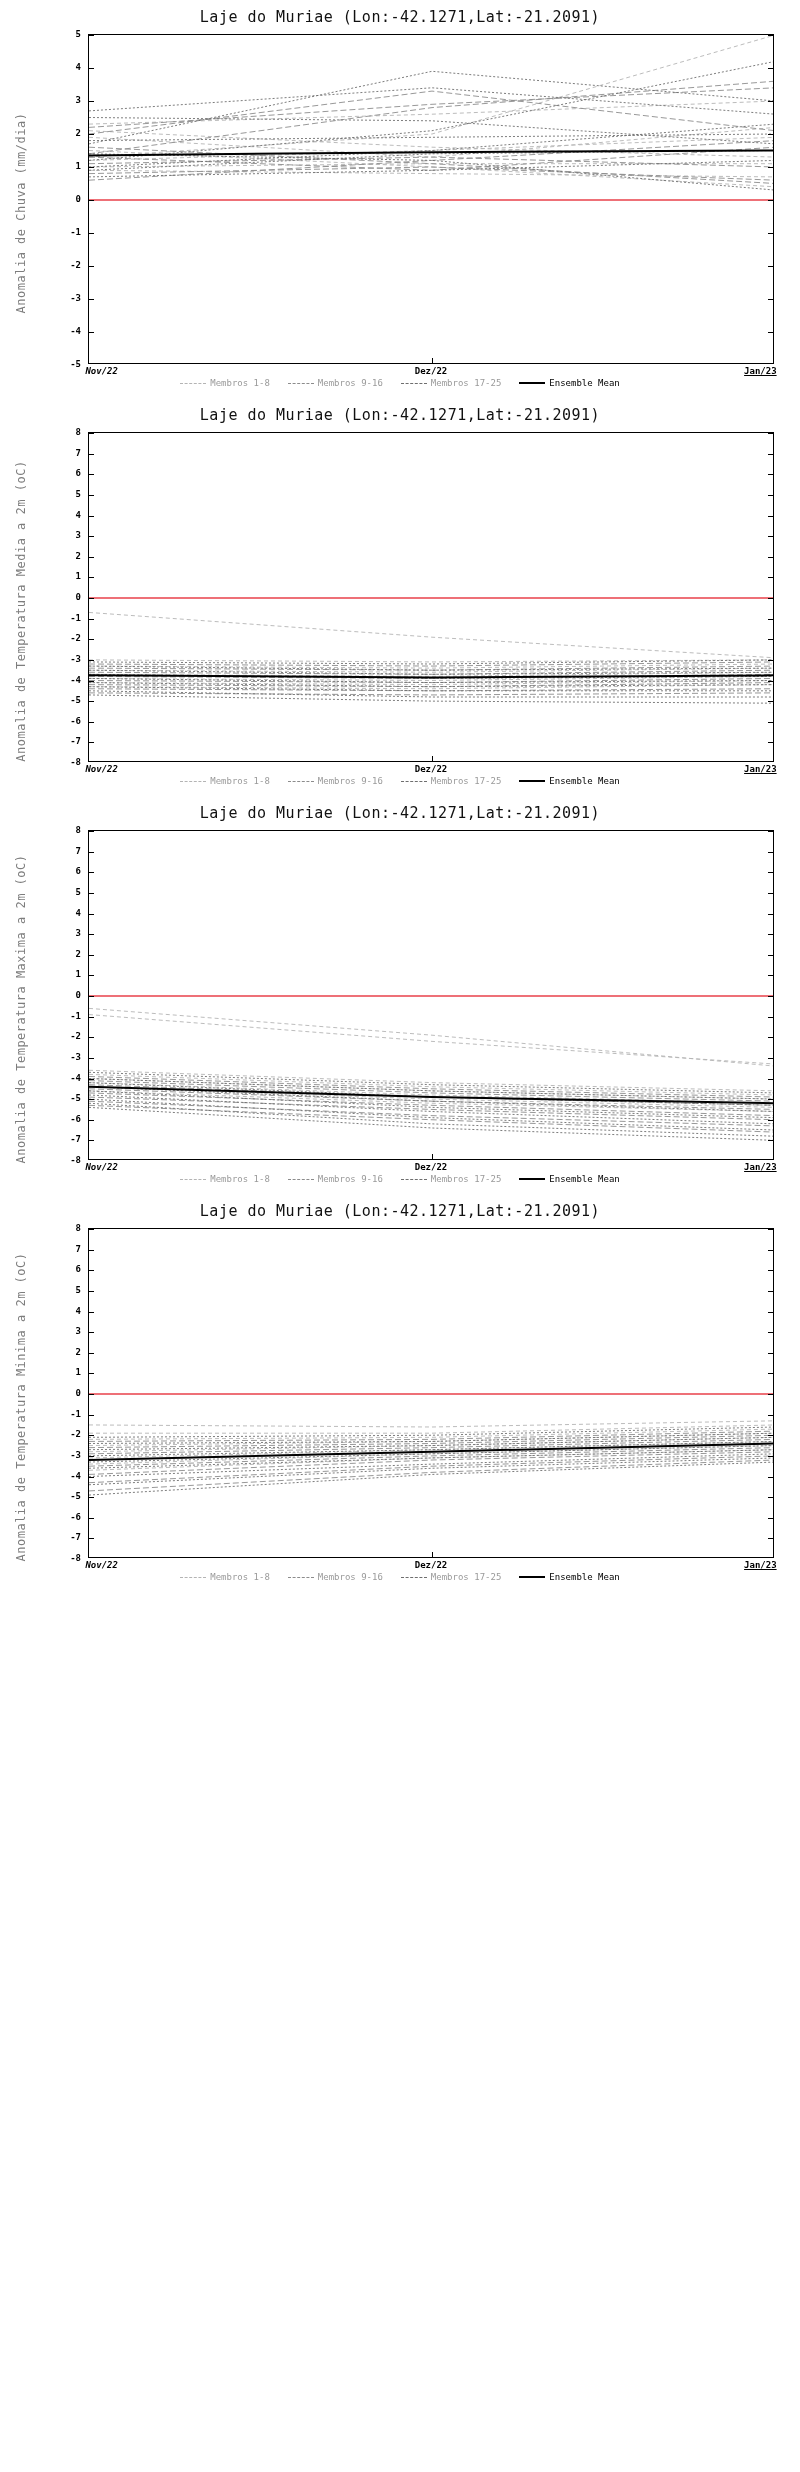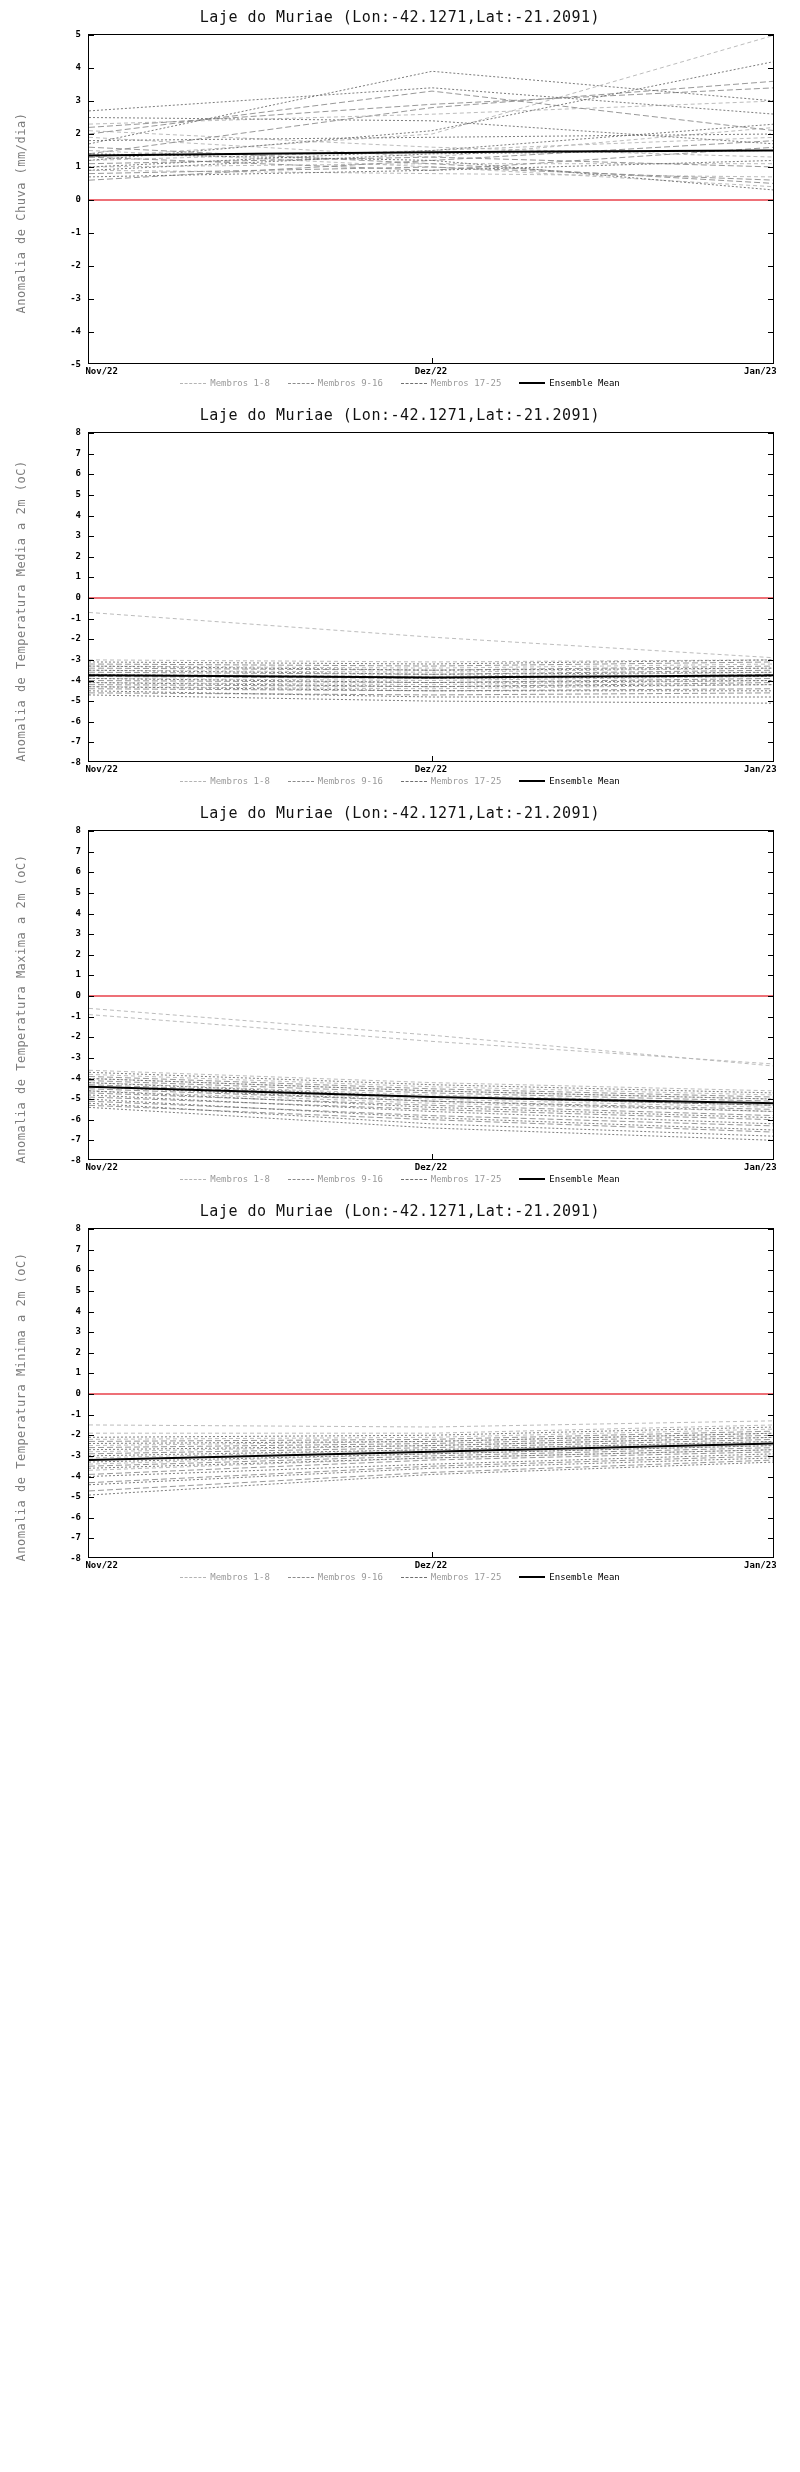--- a/index.html
+++ b/index.html
@@ -65,22 +65,22 @@
     position:absolute;
     top:100%;
     transform:translateX(-50%);
     margin-top:1px;
     font-family:"DejaVu Sans Mono",monospace;
     font-size:9px;
     font-weight:bold;
     color:#000;
     white-space:nowrap;
   }
-  .xtick.first{transform:translateX(-8%);}
-  .xtick.last{transform:translateX(-92%);}
+  .xtick.first{transform:translateX(-8%);font-style:italic;}
+  .xtick.last{transform:translateX(-92%);text-decoration:underline;}
   .xtickmark{
     position:absolute;
     bottom:0;
     width:1px;
     height:5px;
     background:#000;
   }
   .legend{
     position:absolute;
     display:flex;

